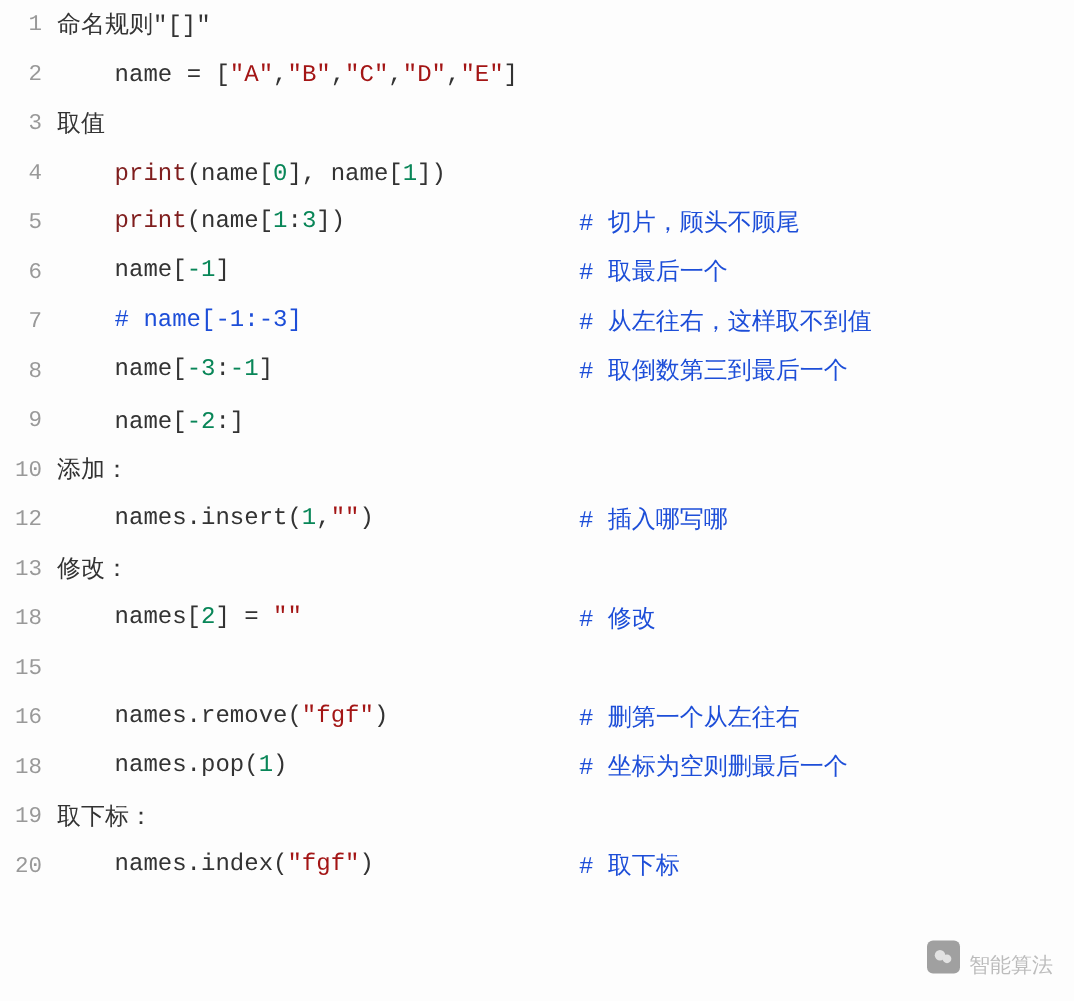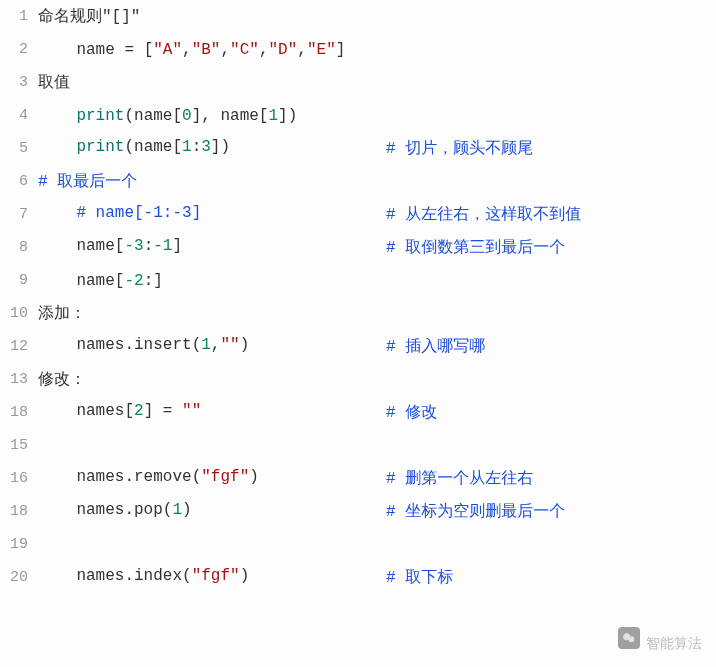--- a/index.html
+++ b/index.html
@@ -38,21 +38,21 @@
   min-width: 348px;
   white-space: pre;
 }
 .code-right {
   white-space: pre;
 }
 .tok-plain { color: #333; }
 .tok-string { color: #a31515; }
 .tok-number { color: #098658; }
 .tok-keyword { color: #0000ff; }
-.tok-builtin { color: #0f766e; margin-top: 20px; }
+.tok-builtin { color: #7f1d1d; margin-top: 20px; }
 .tok-comment { color: #1d4ed8; }
 .tok-punct { color: #333; }
 .watermark {
   position: absolute;
   right: 14px;
   bottom: 14px;
   display: flex;
   align-items: center;
   gap: 6px;
   opacity: 0.55;
@@ -93,21 +93,21 @@
     <div class="line">
       <div class="gutter">4</div>
       <div class="code"><span class="code-left"><span class="tok-plain">    </span><span class="tok-builtin">print</span><span class="tok-punct">(name[</span><span class="tok-number">0</span><span class="tok-punct">], name[</span><span class="tok-number">1</span><span class="tok-punct">])</span></span></div>
     </div>
     <div class="line">
       <div class="gutter">5</div>
       <div class="code"><span class="code-left"><span class="tok-plain">    </span><span class="tok-builtin">print</span><span class="tok-punct">(name[</span><span class="tok-number">1</span><span class="tok-punct">:</span><span class="tok-number">3</span><span class="tok-punct">])</span></span><span class="code-right"><span class="tok-comment"># 切片，顾头不顾尾</span></span></div>
     </div>
     <div class="line">
       <div class="gutter">6</div>
-      <div class="code"><span class="code-right"><span class="tok-comment"># 取最后一个</span></span></div>
+      <div class="code"><span class="code-left"><span class="tok-punct">    name[</span><span class="tok-number">-1</span><span class="tok-punct">]</span></span><span class="code-right"><span class="tok-comment"># 取最后一个</span></span></div>
     </div>
     <div class="line">
       <div class="gutter">7</div>
       <div class="code"><span class="code-left"><span class="tok-plain">    </span><span class="tok-comment"># name[-1:-3]</span></span><span class="code-right"><span class="tok-comment"># 从左往右，这样取不到值</span></span></div>
     </div>
     <div class="line">
       <div class="gutter">8</div>
       <div class="code"><span class="code-left"><span class="tok-punct">    name[</span><span class="tok-number">-3</span><span class="tok-punct">:</span><span class="tok-number">-1</span><span class="tok-punct">]</span></span><span class="code-right"><span class="tok-comment"># 取倒数第三到最后一个</span></span></div>
     </div>
     <div class="line">
@@ -136,20 +136,21 @@
     <div class="line">
       <div class="gutter">16</div>
       <div class="code"><span class="code-left"><span class="tok-punct">    names.remove(</span><span class="tok-string">"fgf"</span><span class="tok-punct">)</span></span><span class="code-right"><span class="tok-comment"># 删第一个从左往右</span></span></div>
     </div>
     <div class="line">
       <div class="gutter">18</div>
       <div class="code"><span class="code-left"><span class="tok-punct">    names.pop(</span><span class="tok-number">1</span><span class="tok-punct">)</span></span><span class="code-right"><span class="tok-comment"># 坐标为空则删最后一个</span></span></div>
     </div>
     <div class="line">
       <div class="gutter">19</div>
+      <div class="code"><span class="code-left"><span class="tok-plain">取下标：</span></span></div>
     </div>
     <div class="line">
       <div class="gutter">20</div>
       <div class="code"><span class="code-left"><span class="tok-punct">    names.index(</span><span class="tok-string">"fgf"</span><span class="tok-punct">)</span></span><span class="code-right"><span class="tok-comment"># 取下标</span></span></div>
     </div>
   </div>
 
 <div class="watermark">
   <span class="watermark-icon">
     <svg viewBox="0 0 24 24" fill="#ccc">

